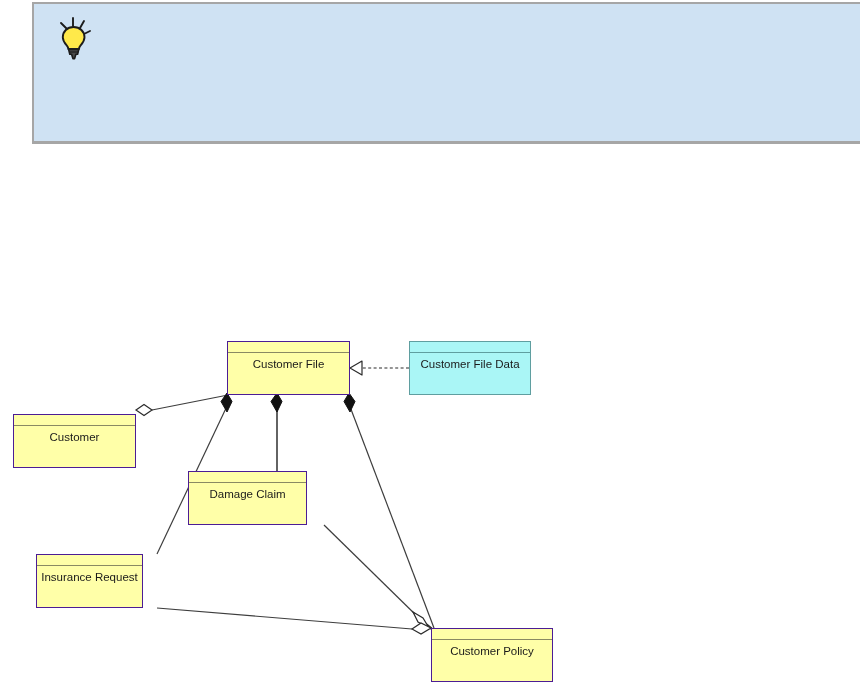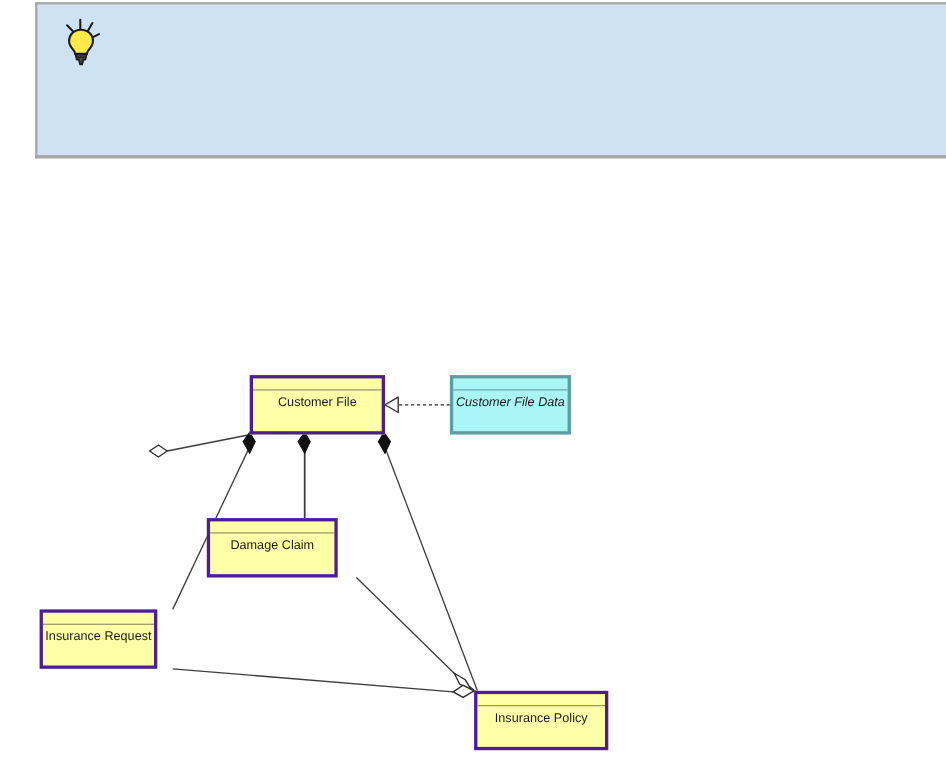--- a/index.html
+++ b/index.html
@@ -60,21 +60,21 @@
     top: 0;
     width: 860px;
     height: 694px;
     pointer-events: none;
   }
 
   
   .uml-node {
     position: absolute;
     box-sizing: border-box;
-    border: 3px solid #4c1d95;
+    border: 1px solid #4c1d95;
     background: #ffffa8;
     overflow: hidden;
   }
   .uml-node.cyan {
     background: #aaf6f6;
     border-color: #5f9ea0;
   }
   .uml-node .hdr {
     height: 11px;
     border-bottom: 1px solid #8a8a63;
@@ -165,34 +165,38 @@
       <line x1="409" y1="368" x2="362" y2="368" stroke="#2b2b2b" stroke-width="1.2" stroke-dasharray="3,2.4"></line>
       <polygon points="362,361 350,368 362,375" fill="#ffffff" stroke="#2b2b2b" stroke-width="1.2" stroke-linejoin="round"></polygon>
     </g>
   </svg>
 
   <div class="uml-node" style="left:227px; top:341px; width:123px; height:54px;">
     <div class="hdr"></div>
     <span class="name">Customer File</span>
   </div>
 
-  <div class="uml-node cyan" style="left:409px; top:341px; width:110px; height:54px;font-style:italic;">
+  <div class="uml-node cyan" style="left:409px; top:341px; width:122px; height:54px;">
     <div class="hdr"></div>
     <span class="name">Customer File Data</span>
   </div>
 
+  <div class="uml-node" style="left:13px; top:414px; width:123px; height:54px;">
+    <div class="hdr"></div>
+    <span class="name">Customer</span>
+  </div>
 
   <div class="uml-node" style="left:188px; top:471px; width:119px; height:54px;">
     <div class="hdr"></div>
     <span class="name">Damage Claim</span>
   </div>
 
   <div class="uml-node" style="left:36px; top:554px; width:107px; height:54px;">
     <div class="hdr"></div>
     <span class="name">Insurance Request</span>
   </div>
 
   <div class="uml-node" style="left:431px; top:628px; width:122px; height:54px;">
     <div class="hdr"></div>
-    <span class="name">Insurance Policy</span>
+    <span class="name">Customer Policy</span>
   </div>
 
 </div>
 
 </body></html>

